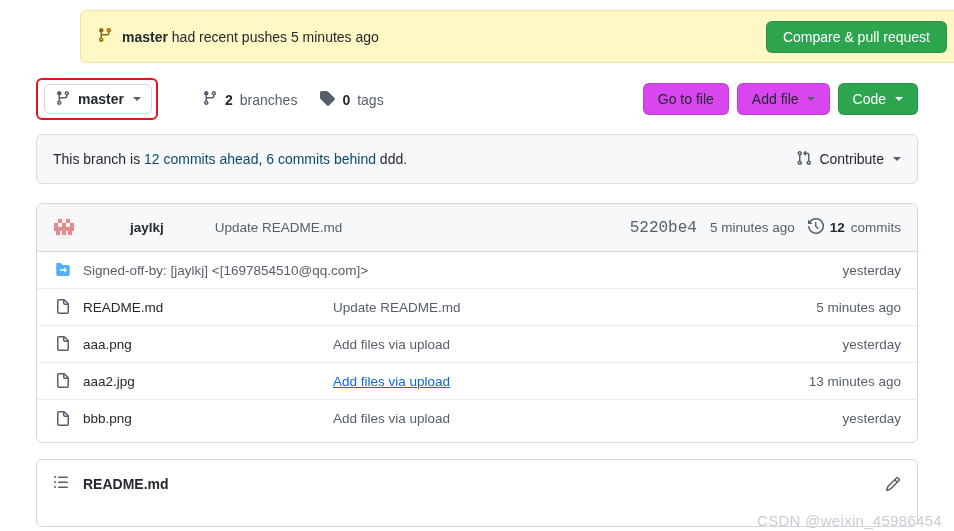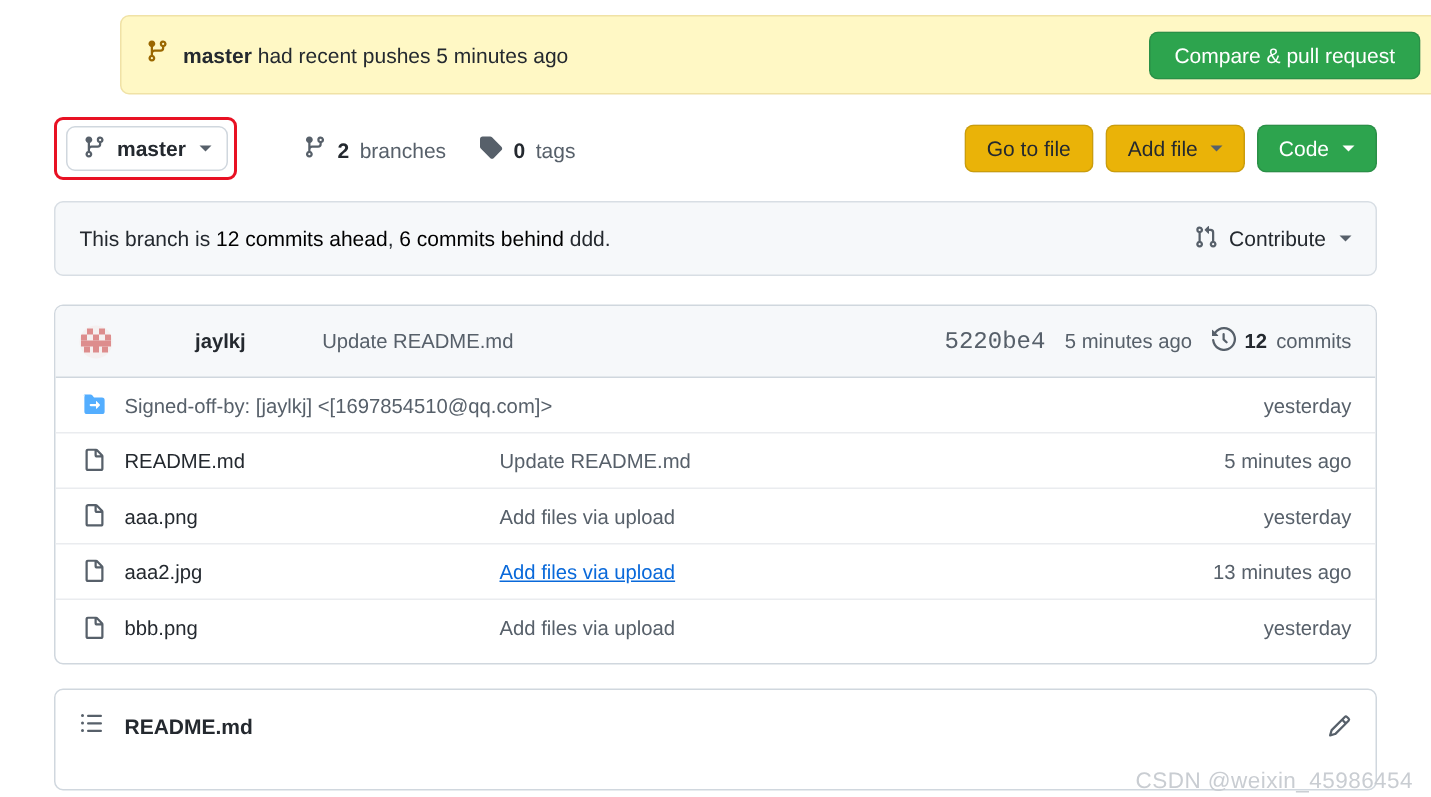--- a/index.html
+++ b/index.html
@@ -46,40 +46,40 @@
     border-right: 4px solid transparent; border-top: 4px solid #57606a;
     display: inline-block; margin-left: 2px;
   }
   .caret.light { border-top-color: #ffffff; }
   .counts { position: absolute; left: 166px; top: 12px; display: flex; gap: 22px; align-items: center; }
   .count-item { display: flex; align-items: center; gap: 7px; font-size: 14px; color: #57606a; cursor: pointer; }
   .count-item b { color: #24292f; font-weight: 600; }
 
   .toolbar-right { position: absolute; right: 0; top: 5px; display: flex; gap: 8px; align-items: center; }
   .btn-gray {
-    background: #eab308; border: 1px solid rgba(27,31,36,.15); border-radius: 6px;
+    background: #d946ef; border: 1px solid rgba(27,31,36,.15); border-radius: 6px;
     font-size: 14px; color: #24292f; height: 32px; line-height: 30px;
     padding: 0 14px; cursor: pointer; display: flex; align-items: center; gap: 6px;
     font-family: "Liberation Sans", sans-serif;
   }
   .btn-code {
     background: #2da44e; color: #fff; border: 1px solid rgba(27,31,36,.15); border-radius: 6px;
     font-size: 14px; font-weight: 500; height: 32px; padding: 0 14px; cursor: pointer;
     display: flex; align-items: center; gap: 7px;
     font-family: "Liberation Sans", sans-serif;
   }
 
   
   .status-box {
     position: absolute; left: 36px; top: 134px; width: 882px; height: 50px;
     background: #f6f8fa; border: 1px solid #d8dee4; border-radius: 6px;
     display: flex; align-items: center; padding: 0 16px;
   }
   .status-text { flex: 1; font-size: 14px; color: #24292f; }
-  .status-text a { color: #000000; text-decoration: none; cursor: pointer; }
+  .status-text a { color: #0c4a6e; text-decoration: none; cursor: pointer; }
   .contribute { display: flex; align-items: center; gap: 7px; font-size: 14px; color: #24292f; cursor: pointer; }
 
   
   .filebox {
     position: absolute; left: 36px; top: 203px; width: 882px; height: 240px;
     border: 1px solid #d0d7de; border-radius: 6px; overflow: hidden; background: #fff;
   }
   .commit-head {
     height: 48px; background: #f6f8fa; border-bottom: 1px solid #d0d7de;
     display: flex; align-items: center; padding: 0 16px; gap: 46px;

